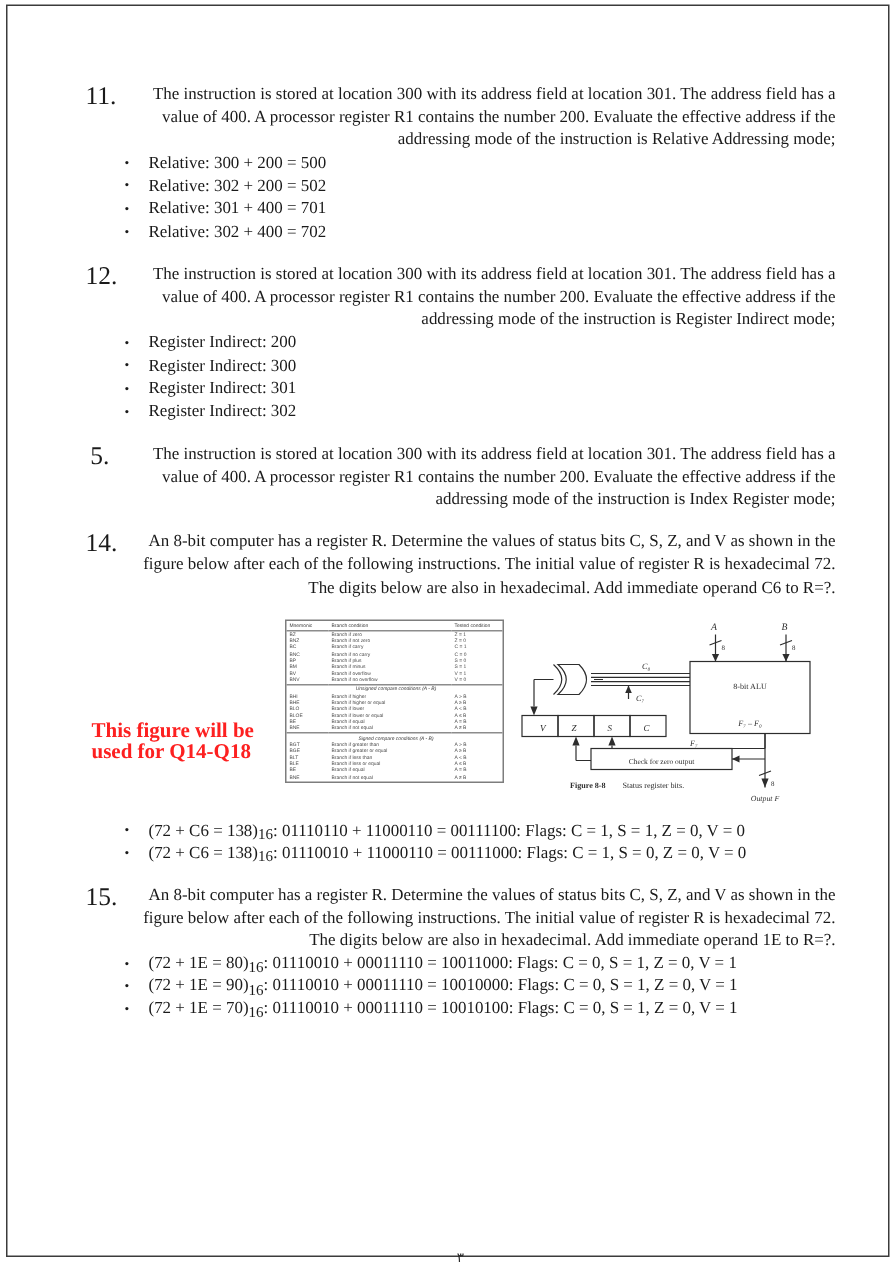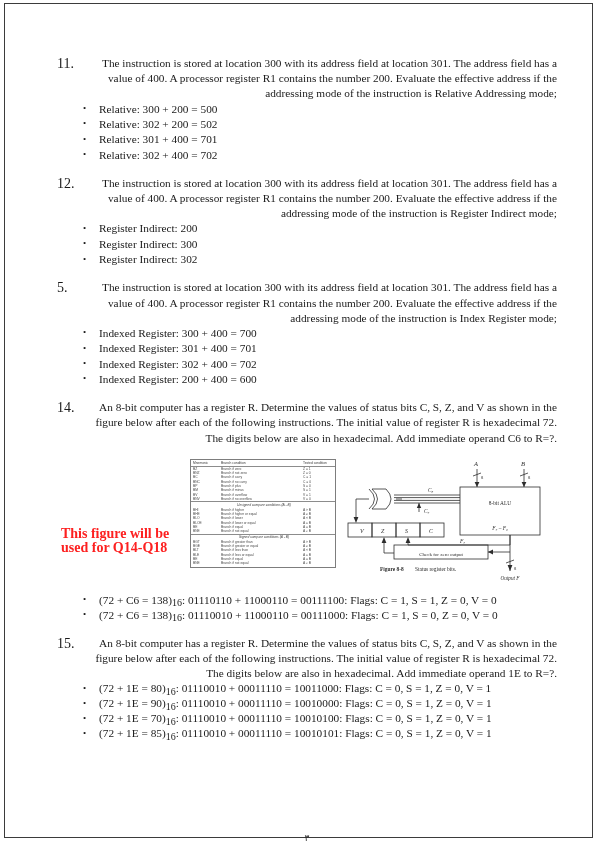--- a/index.html
+++ b/index.html
@@ -38,23 +38,23 @@
   .qblock {
     margin-bottom: 13px;
   }
   .qrow {
     display: flex;
     align-items: flex-start;
   }
   .qnum {
     width: 26px;
     flex: 0 0 26px;
-    text-align: left;
+    text-align: center;
     padding-right: 7px;
-    font-size: 14px;
+    font-size: 17px;
     line-height: 15.2px;
     box-sizing: border-box;
   }
   .qtext {
     flex: 1;
     font-size: 11.3px;
     line-height: 15.2px;
     text-align: right;
   }
 
@@ -186,35 +186,30 @@
     </div>
 
     <div class="qblock">
       <div class="qrow">
         <div class="qnum">12.</div>
         <div class="qtext">The instruction is stored at location 300 with its address field at location 301. The address field has a value of 400. A processor register R1 contains the number 200. Evaluate the effective address if the addressing mode of the instruction is Register Indirect mode;</div>
       </div>
       <ul class="bullets">
         <li>Register Indirect: 200</li>
         <li>Register Indirect: 300</li>
+        <li>Register Indirect: 301</li>
         <li>Register Indirect: 302</li>
       </ul>
     </div>
 
     <div class="qblock">
       <div class="qrow">
         <div class="qnum">5.</div>
         <div class="qtext">The instruction is stored at location 300 with its address field at location 301. The address field has a value of 400. A processor register R1 contains the number 200. Evaluate the effective address if the addressing mode of the instruction is Index Register mode;</div>
       </div>
-      <ul class="bullets">
-        <li>Indexed Register: 300 + 400 = 700</li>
-        <li>Indexed Register: 301 + 400 = 701</li>
-        <li>Indexed Register: 302 + 400 = 702</li>
-        <li>Indexed Register: 200 + 400 = 600</li>
-      </ul>
     </div>
 
     <div class="qblock" style="margin-bottom:0">
       <div class="qrow">
         <div class="qnum">14.</div>
         <div class="qtext">An 8-bit computer has a register R. Determine the values of status bits C, S, Z, and V as shown in the figure below after each of the following instructions. The initial value of register R is hexadecimal 72. The digits below are also in hexadecimal. Add immediate operand C6 to R=?.</div>
       </div>
     </div>
 
     <div class="figure-area">
@@ -427,20 +422,19 @@
 
     <div class="qblock" style="margin-bottom:0">
       <div class="qrow">
         <div class="qnum">15.</div>
         <div class="qtext">An 8-bit computer has a register R. Determine the values of status bits C, S, Z, and V as shown in the figure below after each of the following instructions. The initial value of register R is hexadecimal 72. The digits below are also in hexadecimal. Add immediate operand 1E to R=?.</div>
       </div>
       <ul class="bullets tight">
         <li><span>(72 + 1E = 80)</span><sub>16</sub><span>: 01110010 + 00011110 = 10011000: Flags: C = 0, S = 1, Z = 0, V = 1</span></li>
         <li><span>(72 + 1E = 90)</span><sub>16</sub><span>: 01110010 + 00011110 = 10010000: Flags: C = 0, S = 1, Z = 0, V = 1</span></li>
         <li><span>(72 + 1E = 70)</span><sub>16</sub><span>: 01110010 + 00011110 = 10010100: Flags: C = 0, S = 1, Z = 0, V = 1</span></li>
-        <li><span>(72 + 1E = 85)</span><sub>16</sub><span>: 01110010 + 00011110 = 10010101: Flags: C = 0, S = 1, Z = 0, V = 1</span></li>
       </ul>
     </div>
 
     <div class="page-number">٣</div>
 
   </div>
 </div>
 
 </body></html>

